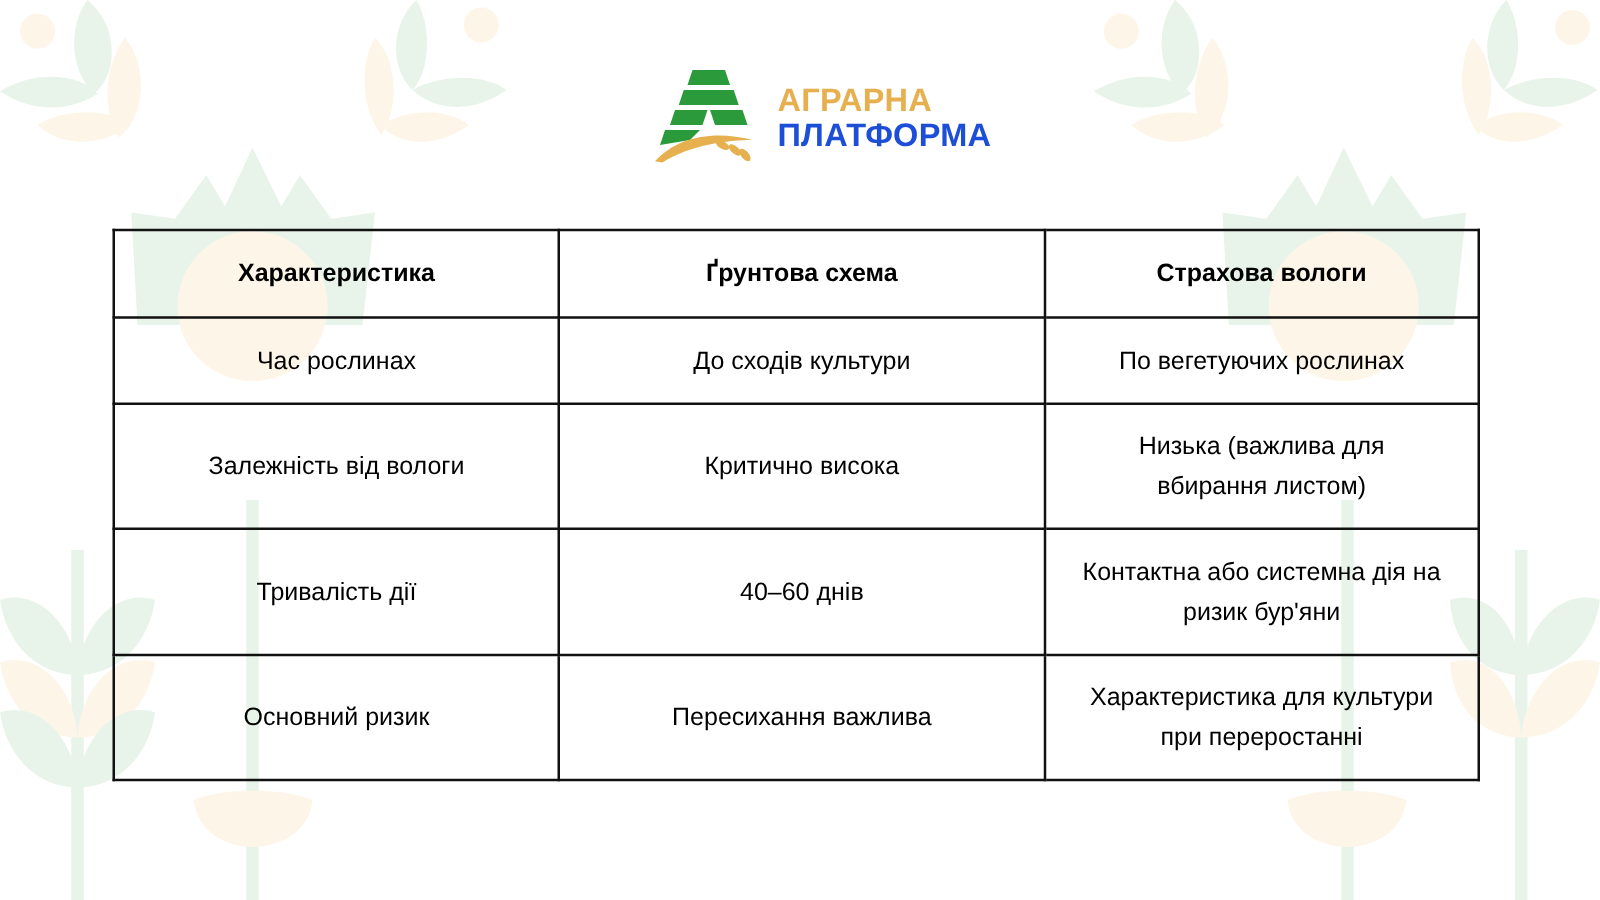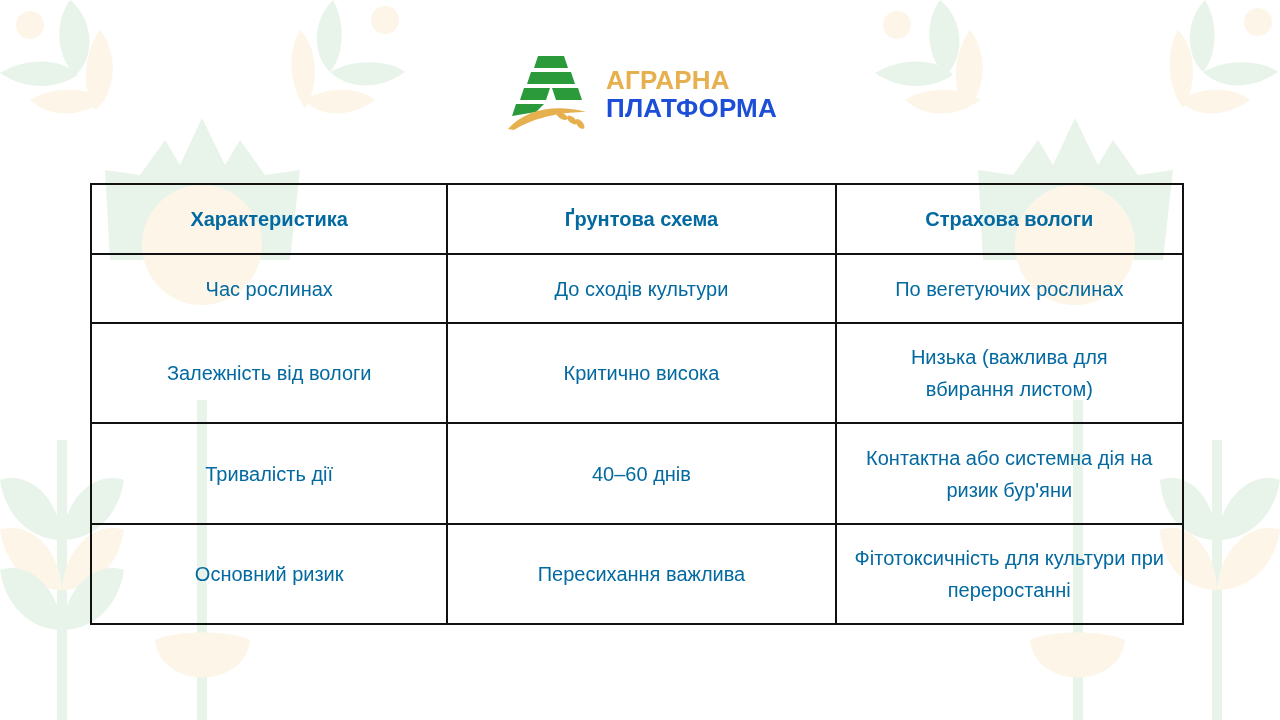--- a/index.html
+++ b/index.html
@@ -1,23 +1,23 @@
 <!DOCTYPE html>
 <html><head>
 <meta charset="utf-8">
 <style>
   html, body { margin:0; padding:0; }
   body { width:1280px; height:720px; position:relative; overflow:hidden; background:#ffffff; font-family:"Liberation Sans", sans-serif; }
   .bg { position:absolute; left:0; top:0; width:1280px; height:720px; z-index:0; }
-  .logo { position:absolute; left:506px; top:54px; width:290px; height:78px; z-index:2; }
+  .logo { position:absolute; left:522px; top:54px; width:290px; height:78px; z-index:2; }
   .logo-text { position:absolute; left:100px; top:12px; font-weight:bold; font-size:26px; line-height:28px; letter-spacing:0.2px; }
   .logo-l1 { color:#e7b04f; }
   .logo-l2 { color:#1d4ed8; }
   table.cmp { position:absolute; left:90px; top:183px; width:1094px; border-collapse:collapse; z-index:2; }
-  table.cmp td, table.cmp th { border:2px solid #111; text-align:center; vertical-align:middle; font-size:20px; line-height:32px; color:#0369a1; padding:0 10px; }
+  table.cmp td, table.cmp th { border:2px solid #111; text-align:center; vertical-align:middle; font-size:20px; line-height:32px; color:#000000; padding:0 10px; }
   table.cmp th { font-weight:bold; height:68px; }
   tr.r1 td { height:67px; }
   tr.r2 td { height:98px; }
   tr.r3 td { height:99px; }
   tr.r4 td { height:98px; }
   col.c1 { width:357px; } col.c2 { width:389px; } col.c3 { width:348px; }
 </style>
 </head>
 <body>
 
@@ -114,16 +114,16 @@
     <td style="padding:0 30px;">Низька (важлива для вбирання листом)</td>
   </tr>
   <tr class="r3">
     <td>Тривалість дії</td>
     <td>40–60 днів</td>
     <td>Контактна або системна дія на ризик бур'яни</td>
   </tr>
   <tr class="r4">
     <td>Основний ризик</td>
     <td>Пересихання важлива</td>
-    <td style="padding:0 18px;">Фітотоксичність для культури при переростанні</td>
+    <td style="padding:0 18px;">Характеристика для культури при переростанні</td>
   </tr>
 </tbody>
   </table>
 
 </body></html>

